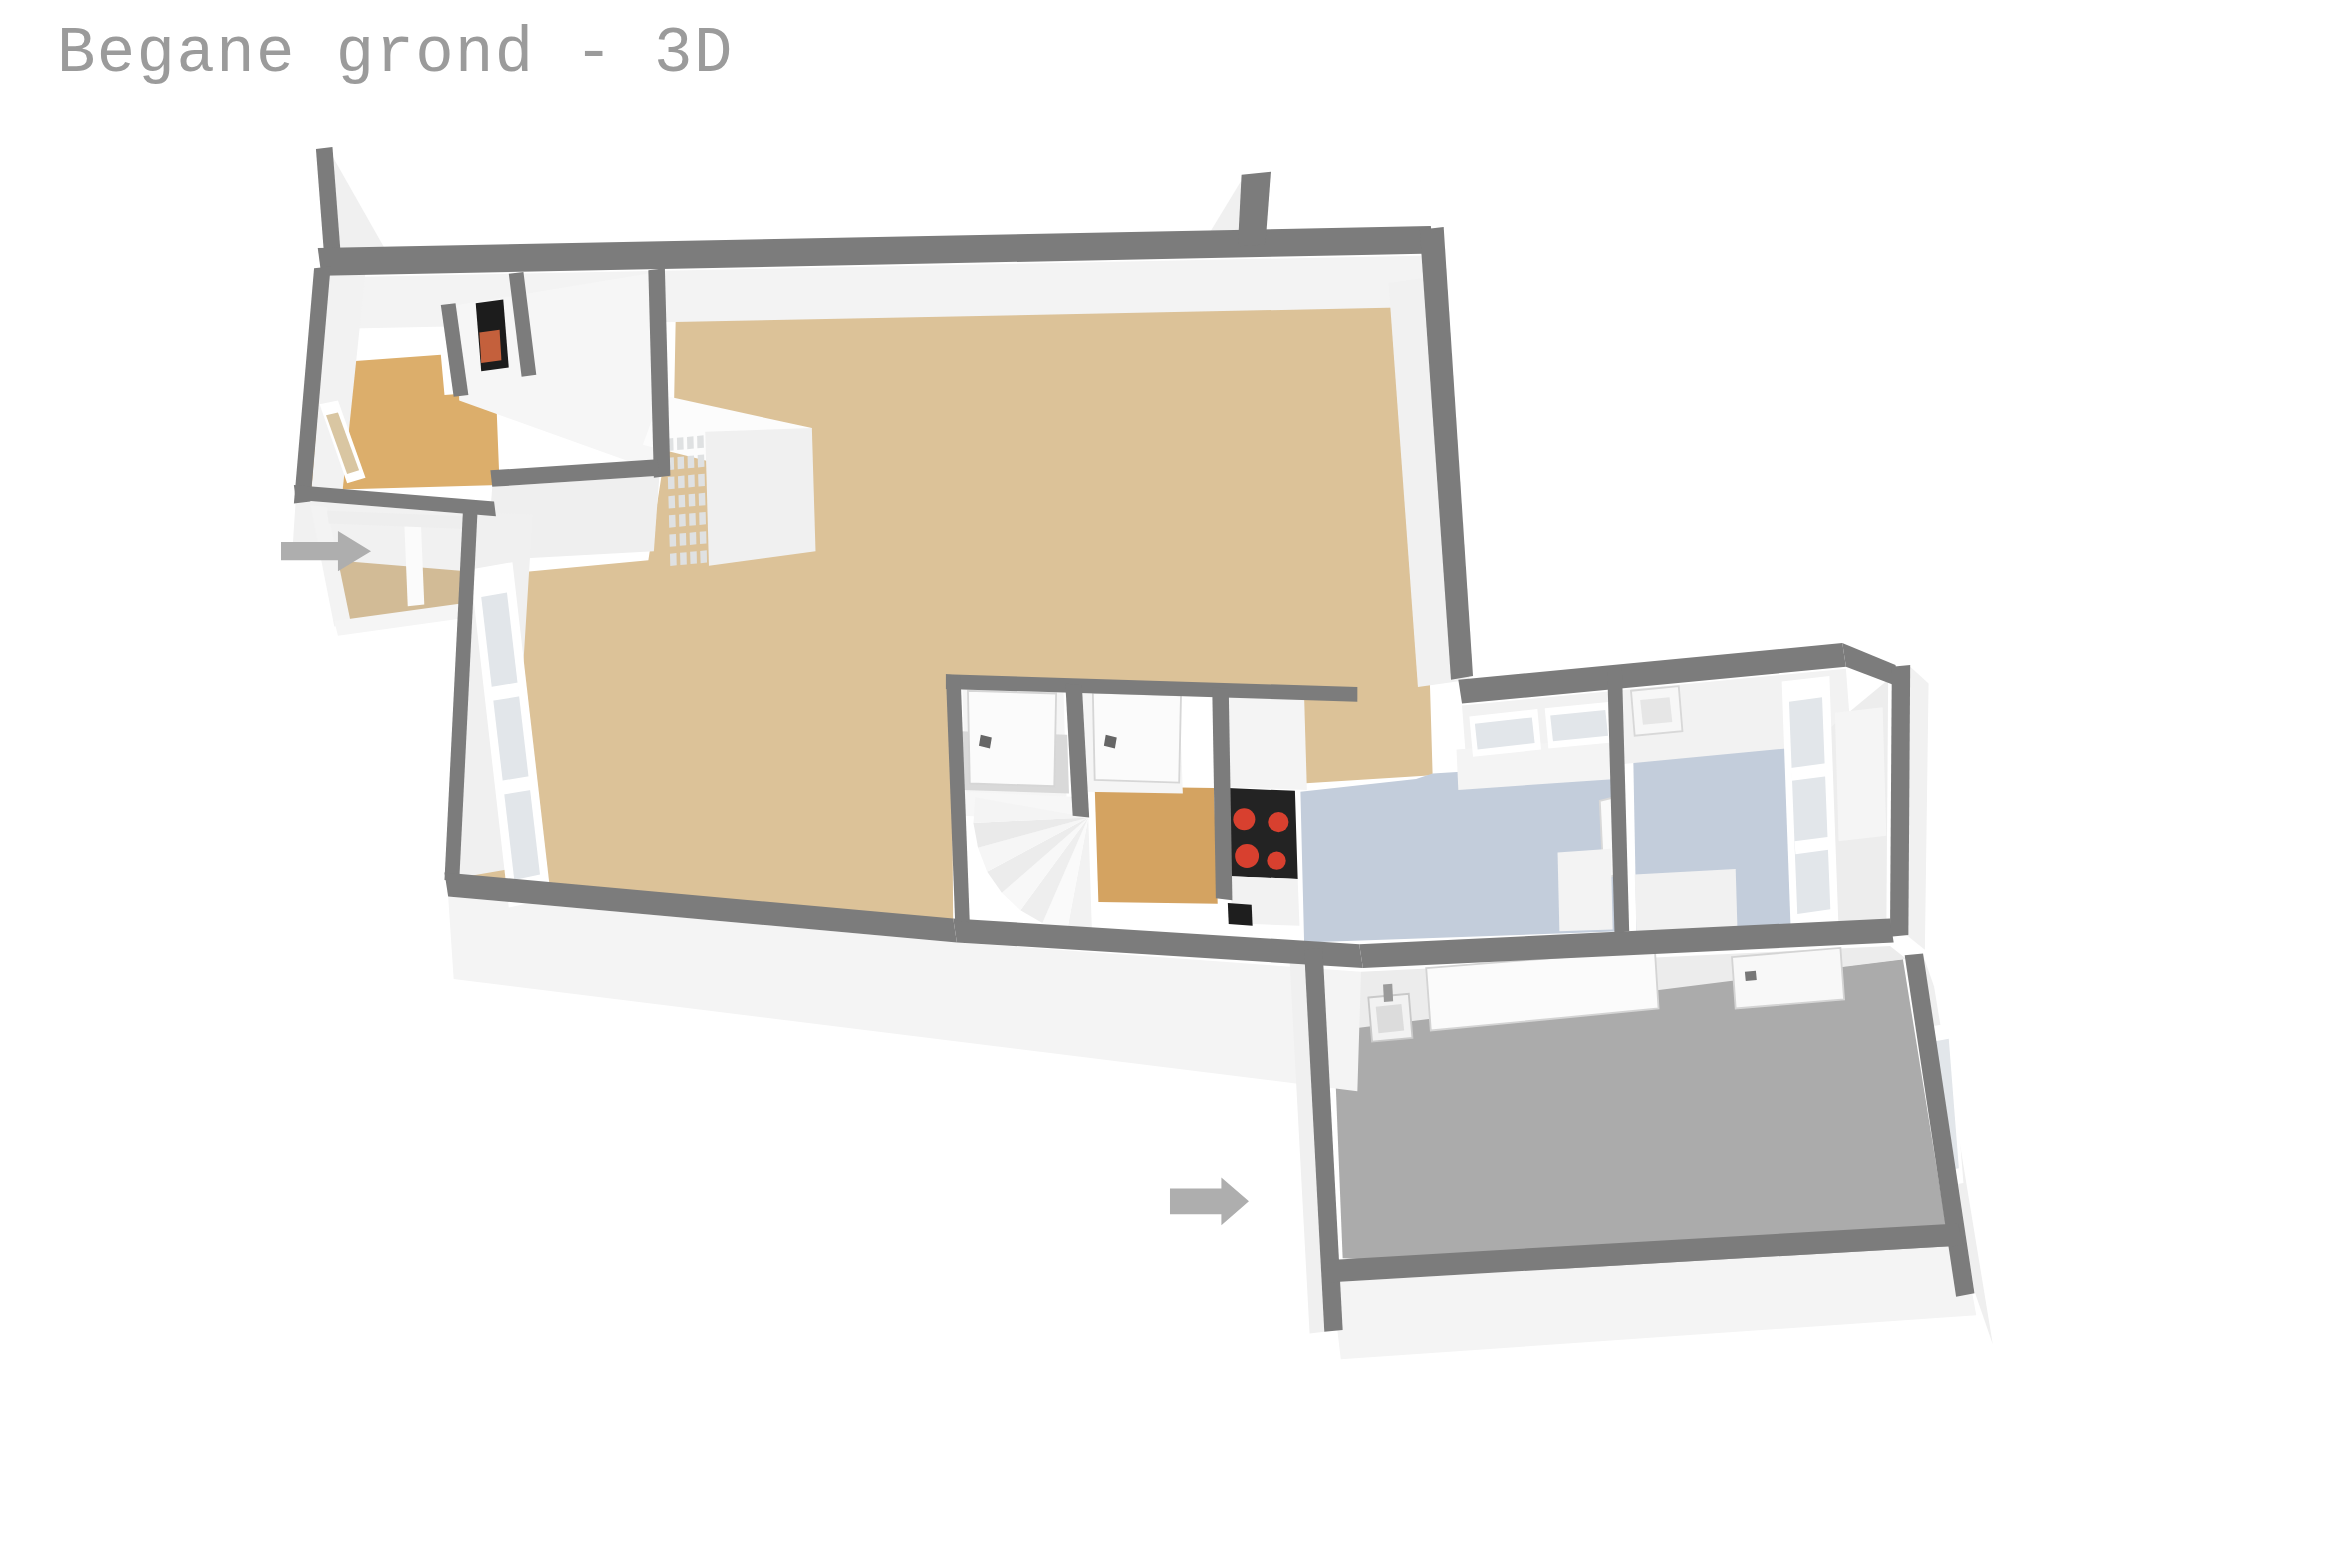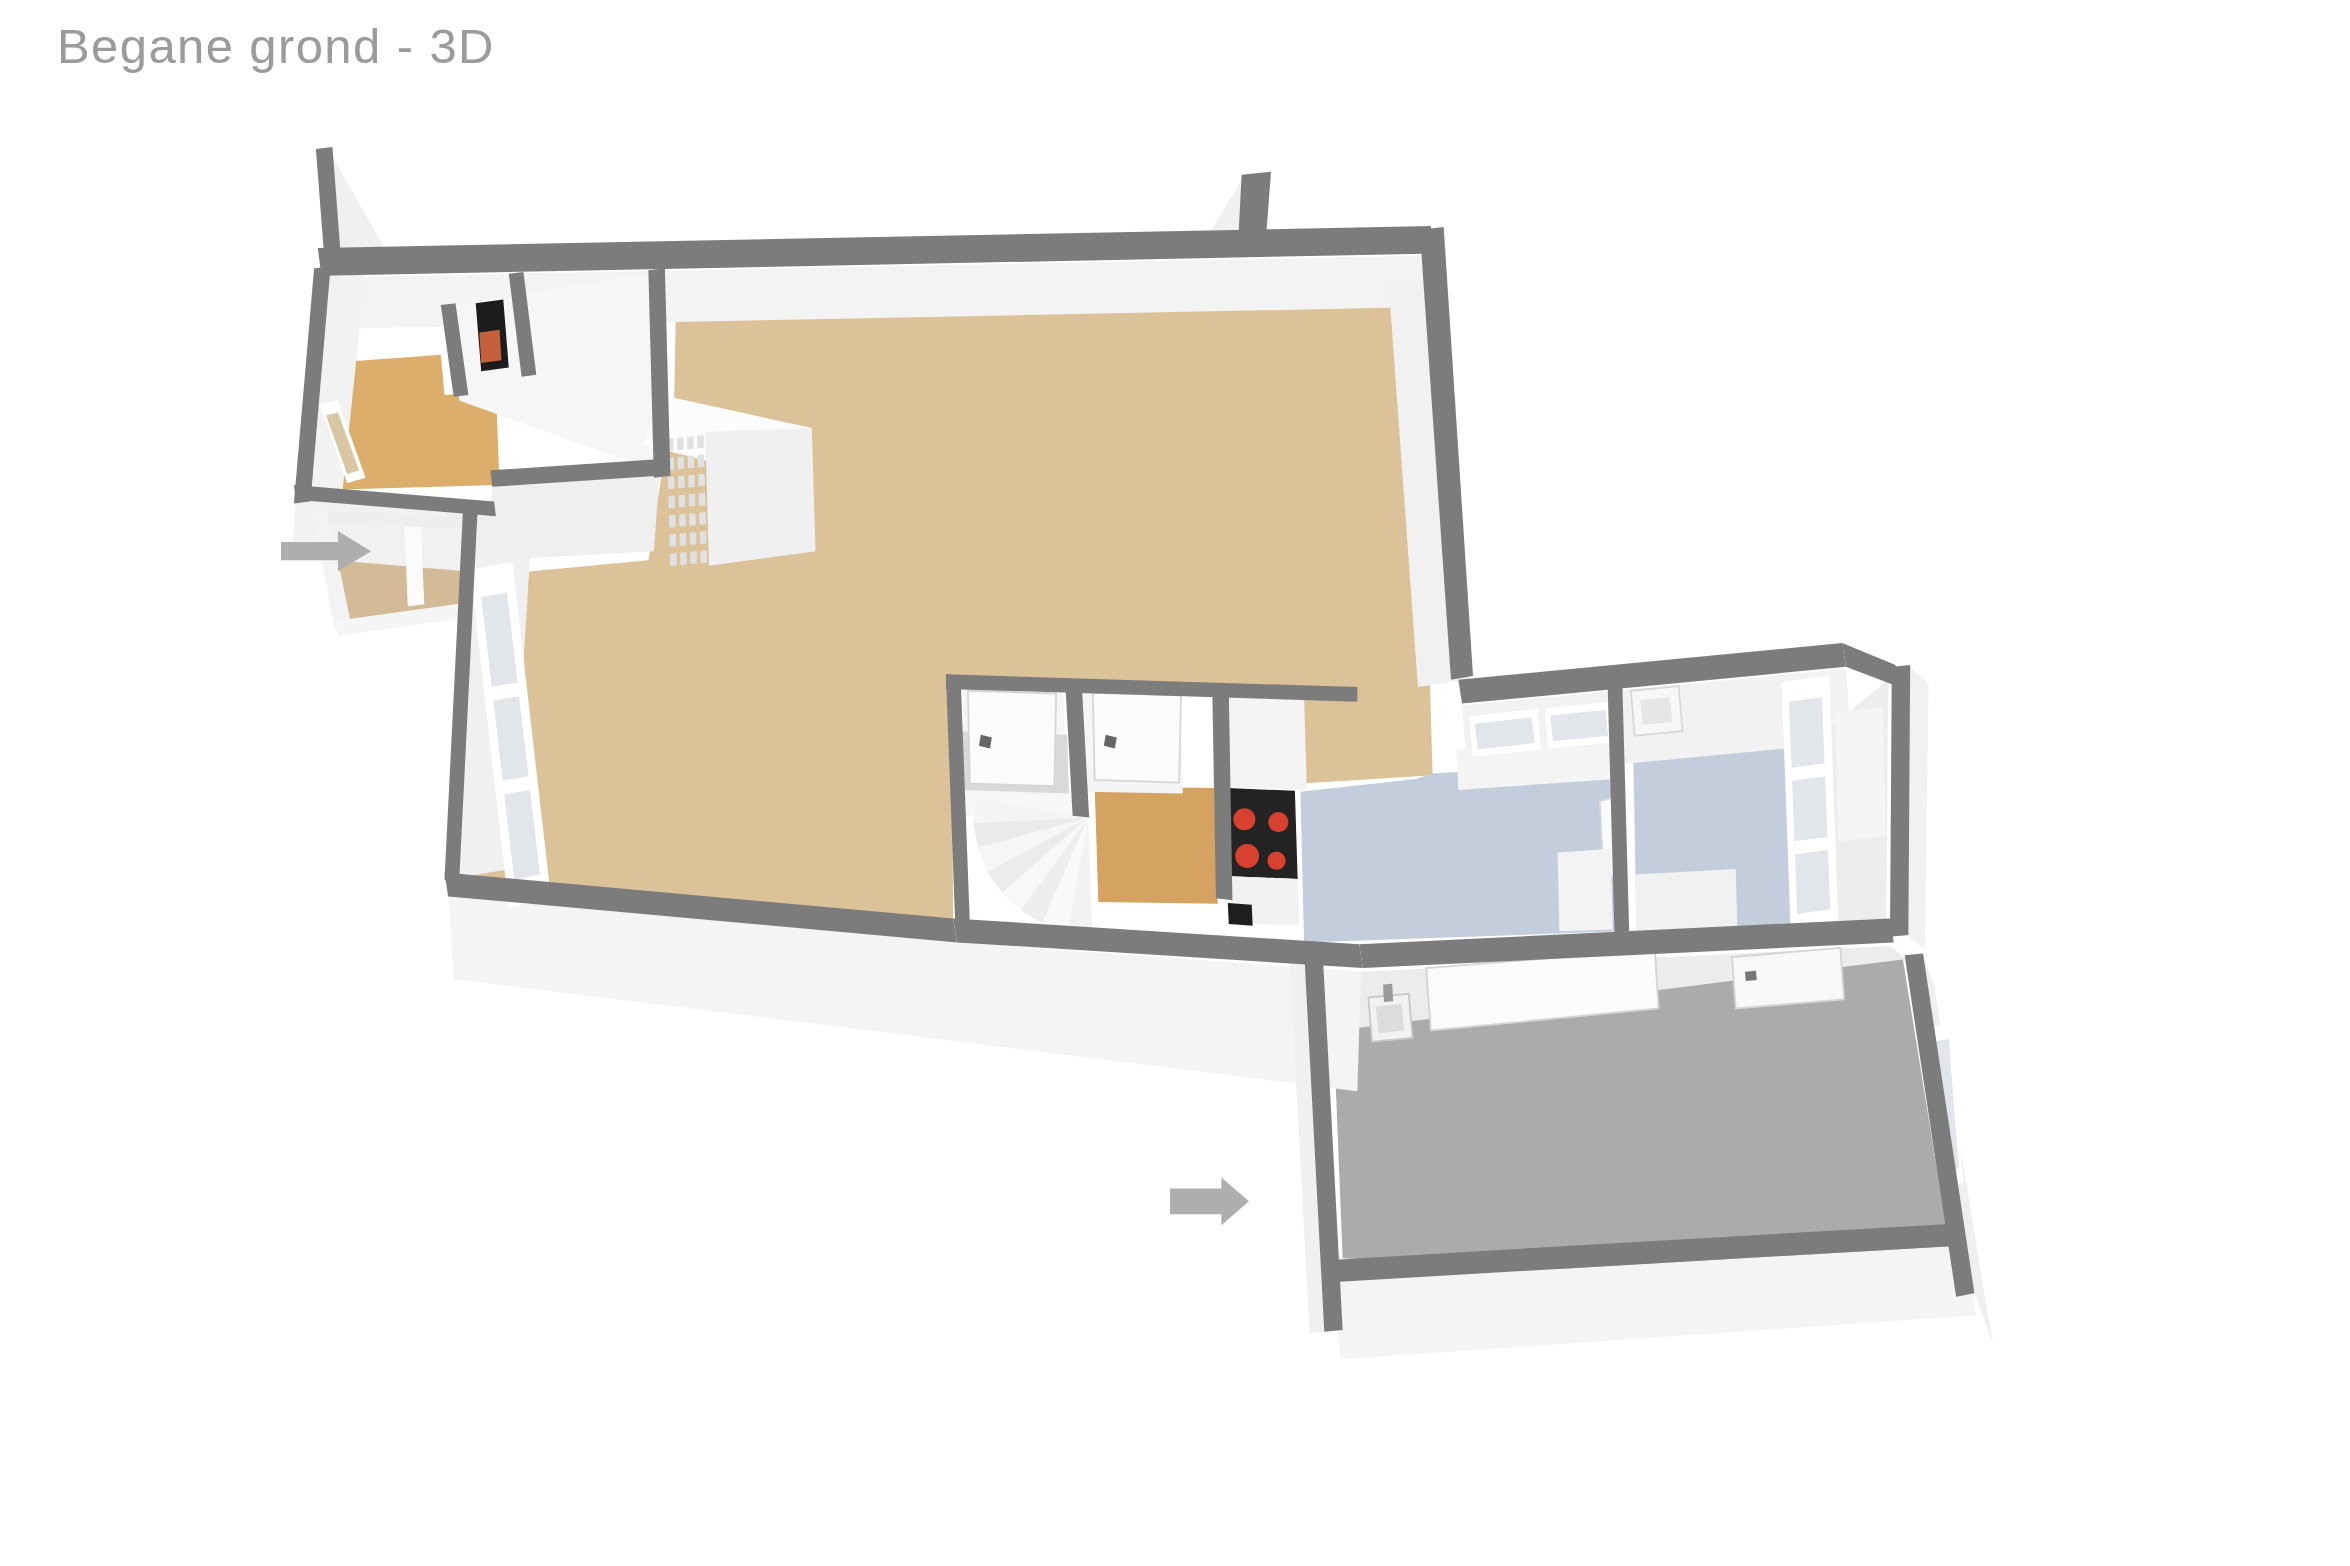--- a/index.html
+++ b/index.html
@@ -1,19 +1,19 @@
 <!DOCTYPE html>
 <html style="font-size:14.7px"><head>
 <meta charset="utf-8">
 <style>
   html,body{margin:0;padding:0;background:#ffffff;}
   body{width:2351px;height:1567px;position:relative;overflow:hidden;
        font-family:"Liberation Sans",sans-serif;}
-  .page-title{position:absolute;left:57px;top:18.4px;font-size:49px;font-weight:400;
-       color:#9b9b9b;letter-spacing:1.4px;white-space:nowrap;}
+  .page-title{position:absolute;left:57px;top:18.4px;font-size:64px;font-weight:400;
+       color:#9b9b9b;letter-spacing:1.4px;white-space:nowrap;font-family:Liberation Mono, monospace;}
   .plan-svg{position:absolute;left:0;top:0;width:2351px;height:1567px;}
 </style>
 </head>
 <body>
 
 <div>
   <div class="page-title" style="color: rgb(155, 155, 155);">Begane grond - 3D</div>
   <svg class="plan-svg" xmlns="http://www.w3.org/2000/svg" viewBox="0 0 2560 1706">
       <polygon points="736,336 1544,306 1560,844 1372,856 1376,754 1036,740 1038,1012 486,958 514,566 540,570 536,626 706,610 720,520 734,440" fill="#dcc298"></polygon>
       <polygon points="346,396 480,386 484,430 540,426 544,528 332,534" fill="#dcae6b"></polygon>

